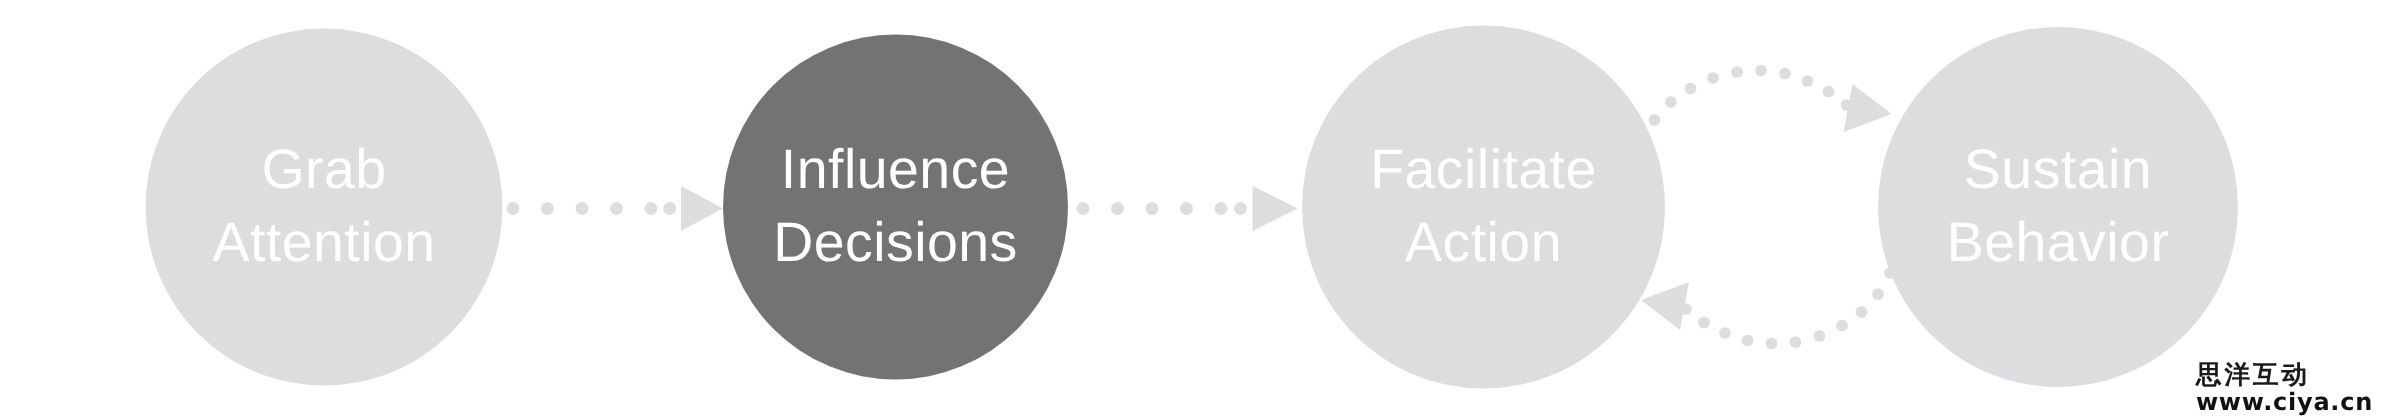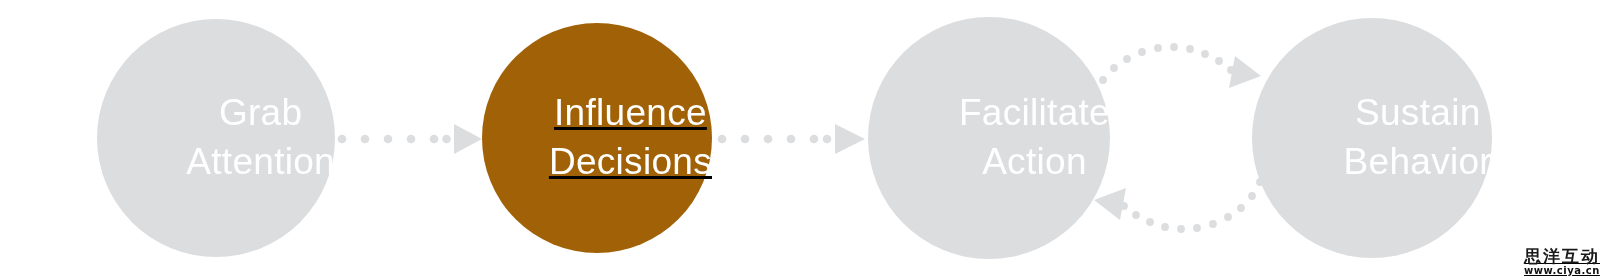--- a/index.html
+++ b/index.html
@@ -16,68 +16,67 @@
     width: 1600px;
     height: 278px;
     background: #ffffff;
     overflow: hidden;
   }
   .node-circle {
     position: absolute;
     border-radius: 50%;
     display: flex;
     align-items: center;
-    justify-content: flex-end;
+    justify-content: center;
     text-align: center;
     box-sizing: border-box;
   }
   .node-label {
     color: #ffffff;
     font-size: 37px;
     line-height: 1.32;
     font-weight: 400;
     letter-spacing: 0.3px;
     white-space: pre-line;
     user-select: none;
   }
   .node-gray { background: #dcdddf; }
-  .node-blue { background: #a16207; text-decoration: underline; }
+  .node-blue { background: #737373; }
 
   .connector {
     position: absolute;
     pointer-events: none;
   }
   .cycle-connector {
     position: absolute;
     pointer-events: none;
   }
 
   #watermark {
     position: absolute;
-    right: 0;
+    right: 18px;
     bottom: 2px;
     line-height: 1.0;
     user-select: none;
-    text-decoration: underline;
   }
   .wm-cn {
     display: block;
     font-family: "DejaVu Sans", sans-serif;
     font-size: 17px;
     font-weight: 700;
     color: #1a1a1a;
     letter-spacing: 2px;
     text-shadow:
        1px 0 0 #ffffff, -1px 0 0 #ffffff,
        0 1px 0 #ffffff, 0 -1px 0 #ffffff;
   }
   .wm-url {
     display: block;
     font-family: "DejaVu Sans", sans-serif;
-    font-size: 10px;
+    font-size: 16px;
     font-weight: 700;
     color: #111111;
     letter-spacing: 0.5px;
     margin-top: 1px;
     text-shadow:
        1px 0 0 #ffffff, -1px 0 0 #ffffff,
        0 1px 0 #ffffff, 0 -1px 0 #ffffff;
   }
 </style>
 </head>

